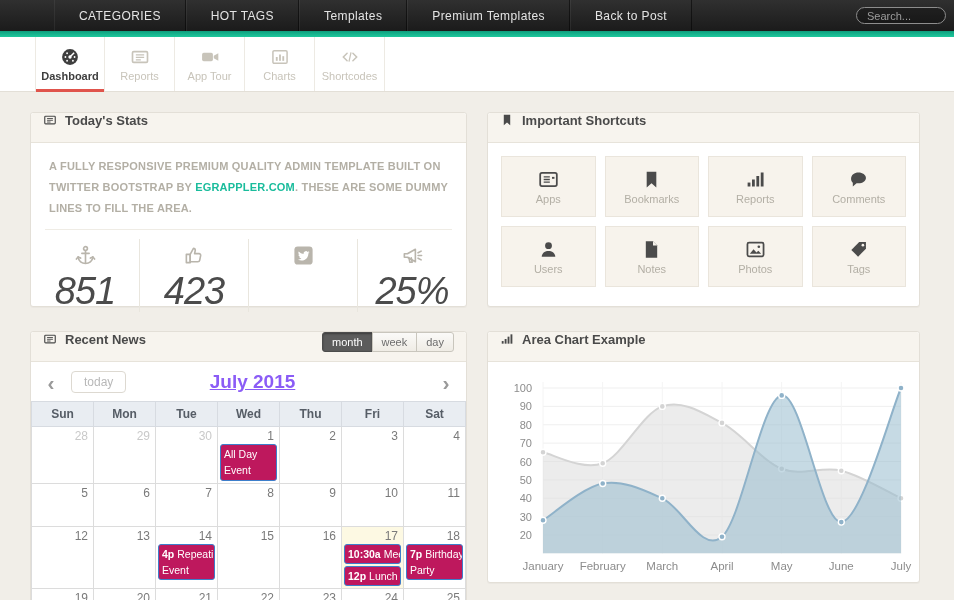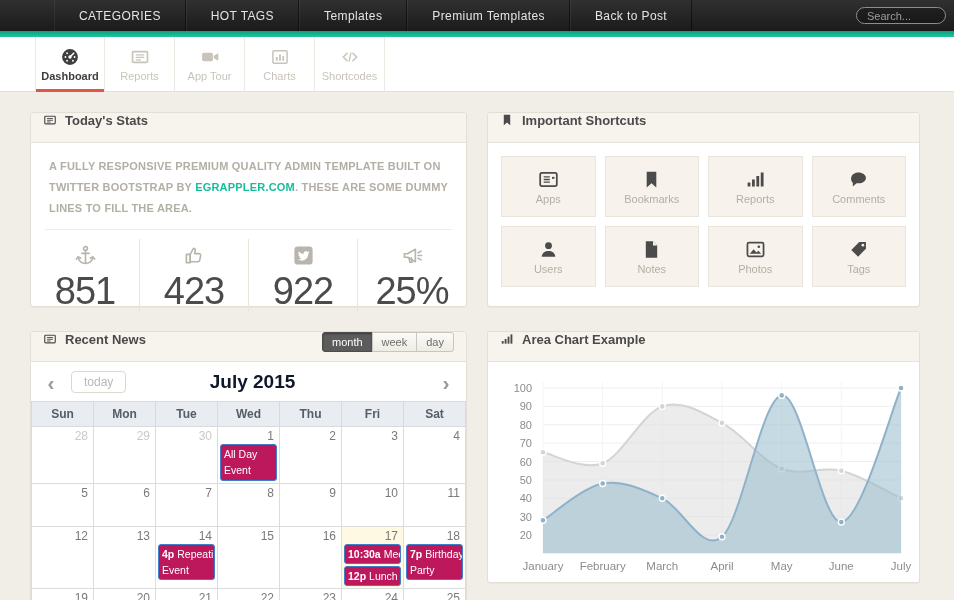--- a/index.html
+++ b/index.html
@@ -33,21 +33,21 @@
   .panel-header { height:30px; background:#f7f4ee; border-bottom:1px solid #e7e3da; display:flex; align-items:flex-start; gap:8px; padding:0 12px; font-size:13px; font-weight:700; color:#4a4a4a; border-radius:3px 3px 0 0; }
   .panel-header .icon { color:#4a4a4a; display:flex; }
   .panel-header .icon svg { width:14px; height:14px; display:block; }
 
   
   #today-stats { height:195px; }
   .desc { margin:13px 18px 10px; font-size:11px; color:#b3afa5; line-height:1.9; font-weight:600; letter-spacing:.2px; }
   .desc a { color:#1abc9c; text-decoration:none; font-weight:700; cursor:pointer; }
   .hdivider { border-top:1px solid #efece5; margin:0 14px; }
   .stats { display:flex; margin-top:9px; }
-  .stat { flex:1; text-align:center; padding-top:5px; border-left:1px solid #e9e6de; }
+  .stat { flex:1; text-align:center; padding-top:5px; border-left:1px solid #e9e6de;font-style:italic; }
   .stat:first-child { border-left:none; }
   .stat .icon { color:#b9b5ac; display:inline-flex; }
   .stat .icon svg { width:23px; height:23px; display:block; }
   .stat-value { font-size:38px; color:#4b4b4b; letter-spacing:-1px; line-height:1.1; }
 
   
   #shortcuts { height:195px; }
   .shortcut-grid { display:grid; grid-template-columns:repeat(4,1fr); gap:9px; padding:13px; }
   .shortcut { height:61px; background:#f7f3ec; border:1px solid #eae5dc; border-radius:0; display:flex; flex-direction:column; align-items:center; justify-content:center; gap:3px; cursor:pointer; }
   .shortcut .icon { color:#4b4b4b; display:flex; }
@@ -58,21 +58,21 @@
   #recent-news { margin-top:24px; }
   .view-group { margin-left:auto; display:flex; }
   .vbtn { font-size:11px; padding:3px 9px; border:1px solid #c9c6bd; background:linear-gradient(#fbfaf8,#efece5); color:#6d6d6d; cursor:pointer; margin-left:-1px; font-family:inherit; }
   .vbtn:first-child { border-radius:3px 0 0 3px; margin-left:0; }
   .vbtn:last-child { border-radius:0 3px 3px 0; }
   .vbtn.active { background:#5c5c5c; color:#fff; border-color:#4c4c4c; box-shadow:inset 0 1px 2px rgba(0,0,0,.35); }
   .cal-toolbar { display:flex; align-items:center; padding:9px 12px 8px; position:relative; }
   .chev { color:#9a9a9a; font-size:21px; font-weight:700; cursor:pointer; line-height:1; width:16px; text-align:center; }
   .chev.next { margin-left:auto; }
   .today-btn { margin-left:12px; font-size:12px; color:#b8b8b8; background:#fff; border:1px solid #ddd9d1; border-radius:4px; padding:3px 12px; cursor:default; font-family:inherit; }
-  .cal-title { position:absolute; left:8px; right:0; text-align:center; font-size:19px; color:#0f172a; font-weight:600; pointer-events:none; }
+  .cal-title { position:absolute; left:8px; right:0; text-align:center; font-size:19px; color:#8b5cf6; font-weight:600; pointer-events:none;text-decoration:underline; }
   .cal-table { width:100%; border-collapse:collapse; table-layout:fixed; }
   .cal-table th { background:#e9edf2; border:1px solid #d7dbe1; font-size:12px; color:#565d66; font-weight:700; height:25px; }
   .cal-table td { border:1px solid #dcdcdc; vertical-align:top; height:43px; padding:0; }
   .cell-num { text-align:right; font-size:12px; color:#7a7a7a; padding:2px 5px 1px; }
   td.muted .cell-num { color:#c9c9c9; }
   td.today { background:#fdf9e3; }
   .cal-event { margin:0 2px 2px; background:#be185d; border:1px solid #3d7fcb; border-radius:3px; color:#fff; font-size:10.5px; padding:1px 3px; line-height:1.55; text-align:left; cursor:pointer; overflow:hidden; }
   .cal-event.nowrap { white-space:nowrap; }
   .ev-time { font-weight:700; }
   .ev-time:not(:empty) { margin-right:3px; }
@@ -200,21 +200,20 @@
                 </span>
      <div class="stat-value">423</div>
    </div>
               <div class="stat">
      <span class="icon">
                   <svg viewBox="0 0 24 24">
                     <rect x="2.5" y="2.5" width="19" height="19" rx="3.5" fill="currentColor"></rect>
                     <path fill="#fff" d="M18.3 8.6c-.45.2-.93.33-1.43.4.51-.3.9-.79 1.09-1.36-.48.28-1.01.49-1.58.6a2.49 2.49 0 0 0-4.24 2.27 7.07 7.07 0 0 1-5.13-2.6c-.21.37-.33.79-.33 1.25 0 .86.44 1.62 1.11 2.07-.41-.01-.79-.12-1.13-.31v.03c0 1.2.86 2.21 2 2.44-.21.06-.43.09-.66.09-.16 0-.32-.02-.47-.05.32 1 1.23 1.71 2.32 1.73a5 5 0 0 1-3.69 1.03 7.05 7.05 0 0 0 3.82 1.12c4.58 0 7.09-3.8 7.09-7.09l-.01-.32c.49-.35.91-.79 1.24-1.3z"></path>
                   </svg>
                 </span>
-     <div class="stat-value">922</div>
    </div>
               <div class="stat">
      <span class="icon">
                   <svg viewBox="0 0 24 24">
                     <g fill="none" stroke="currentColor" stroke-width="1.7" stroke-linejoin="round" stroke-linecap="round">
                       <path d="M3.5 10.2v3.6h3.2l8.3 4.7V5.5l-8.3 4.7z"></path>
                       <path d="M8.2 14.2l1.1 4.8h2.4l-1-4.6"></path>
                       <path d="M17.8 9.2l3.2-1.8M17.8 12h3.7M17.8 14.8l3.2 1.8"></path>
                     </g>
                   </svg>

